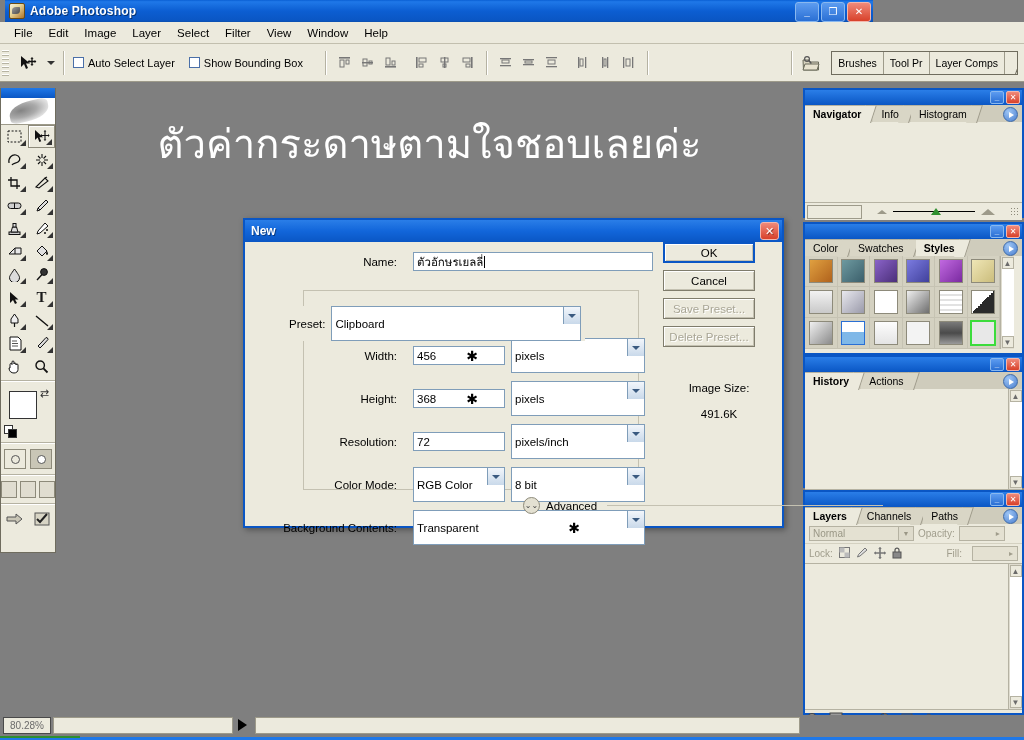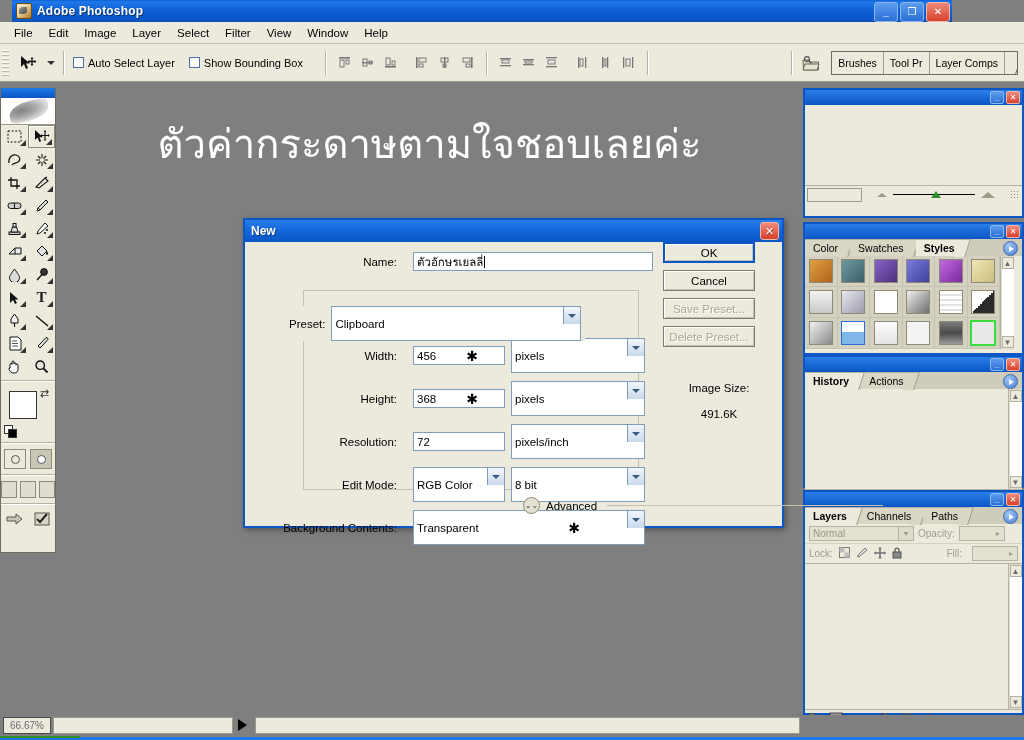--- a/index.html
+++ b/index.html
@@ -6,21 +6,21 @@
   body{
     width:1024px;height:740px;overflow:hidden;
     font-family:"Liberation Sans","DejaVu Sans",sans-serif;
     font-size:11px;color:#000;background:#7f7f7f;
     -webkit-font-smoothing:none;
   }
   .app{position:relative;width:1024px;height:740px;}
 
   
   .titlebar{
-    position:absolute;left:12px;top:0;width:940px;height:22px;
+    position:absolute;left:5px;top:0;width:868px;height:22px;
     background:linear-gradient(180deg,#0a5fd4 0%,#1f78e8 8%,#0c5ed2 50%,#0a56c4 92%,#0b4fae 100%);
     display:flex;align-items:center;
   }
   .titlebar .app-icon{
     width:14px;height:14px;margin-left:4px;margin-right:5px;
     background:linear-gradient(135deg,#f3f0e0 0%,#e8d79a 40%,#b0742a 100%);
     border:1px solid #6a4b14;border-radius:2px;position:relative;
   }
   .titlebar .app-icon:after{
     content:"";position:absolute;left:2px;top:3px;width:8px;height:7px;
@@ -598,20 +598,26 @@
 
   <div class="canvas">
     <div class="doc-text">ตัวค่ากระดาษตามใจชอบเลยค่ะ</div>
   </div>
 
   <div class="palette" style="top:88px;height:130px;">
     <div class="pal-bar">
       <div class="pb-btn">_</div>
       <div class="pb-btn close">✕</div>
     </div>
+    <div class="tabrow">
+      <div class="ptab active">Navigator</div>
+      <div class="ptab">Info</div>
+      <div class="ptab">Histogram</div>
+      <div class="pal-menu"></div>
+    </div>
     <div class="nav-view"></div>
     <div class="nav-foot">
       <div class="nav-zoomfield"></div>
       <div class="nav-slider">
         <span class="tri-sm"></span>
         <span class="nav-track"></span>
         <span class="nav-thumb"></span>
         <span class="tri-lg"></span>
       </div>
       <div class="resize-grip"></div>
@@ -832,21 +838,21 @@
         <svg width="11" height="12" viewBox="0 0 11 12">
             <path d="M2 3 h7 l-.7 8 h-5.6 z" fill="none" stroke="#555"></path>
             <path d="M1 3 h9 M4 1.2 h3 v1.8" fill="none" stroke="#555"></path>
           </svg>
       </span>
       <div class="resize-grip"></div>
     </div>
   </div>
 
   <div class="statusbar">
-    <div class="sb-zoom">66.67%</div>
+    <div class="sb-zoom">80.28%</div>
     <div class="sb-info"></div>
     <div class="sb-arrow"></div>
     <div class="sb-rest"></div>
     <div class="sb-bottomline"></div>
     <div class="sb-greenline"></div>
   </div>
 
   <div class="dialog">
     <div class="dlg-bar">
       <span>New</span>
@@ -902,21 +908,21 @@
           <div class="tf num">
             <span>72</span>
           </div>
           <div class="combo unit">
             <span>pixels/inch</span>
             <span class="arrow"></span>
           </div>
         </div>
 
         <div class="row">
-          <span class="lbl">Edit Mode:</span>
+          <span class="lbl">Color Mode:</span>
           <div class="combo num">
             <span>RGB Color</span>
             <span class="arrow"></span>
           </div>
           <div class="combo unit">
             <span>8 bit</span>
             <span class="arrow"></span>
           </div>
         </div>
 

